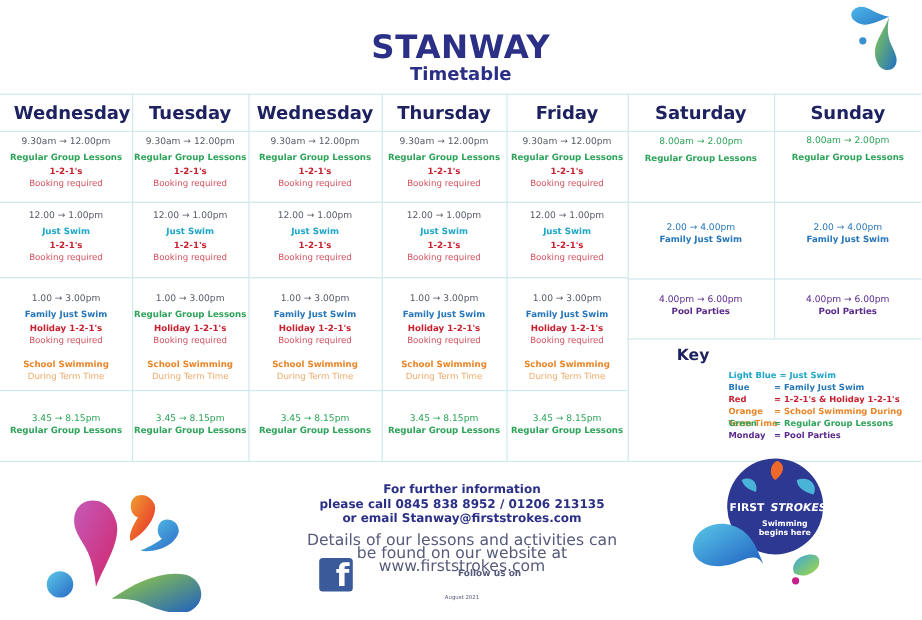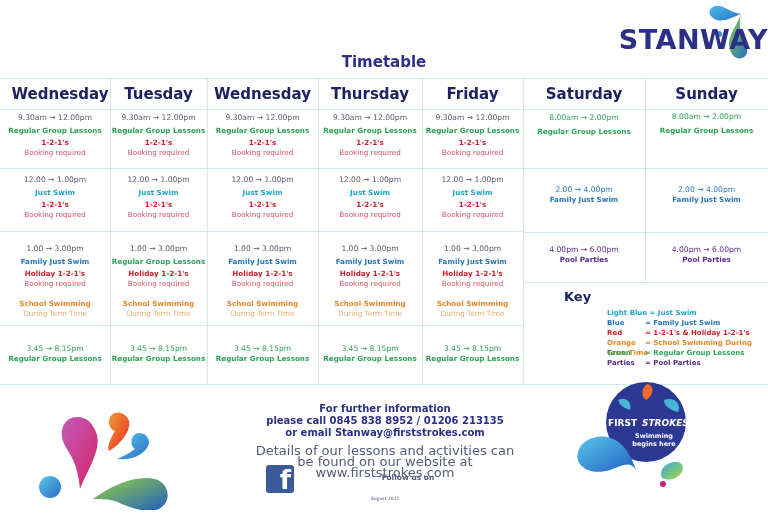--- a/index.html
+++ b/index.html
@@ -1,19 +1,19 @@
 <!DOCTYPE html>
 <html><head>
 <meta charset="utf-8">
 <style>
   html, body { margin:0; padding:0; }
   body { width:768px; height:517px; background:#ffffff; position:relative; overflow:hidden;
          font-family:"DejaVu Sans", sans-serif; color:#2a2a6a; }
   .abs { position:absolute; }
-  .title { left:0; width:768px; top:24px; text-align:right; font-weight:bold; font-size:27px;
+  .title { left:0; width:768px; top:24px; text-align:center; font-weight:bold; font-size:27px;
            color:#2b2f86; letter-spacing:0.5px; line-height:32px; }
   .subtitle { left:0; width:768px; top:53px; text-align:center; font-weight:bold; font-size:15px;
               color:#2b2f86; line-height:18px; }
   .hline { position:absolute; height:1px; background:#cfe8ec; }
   .vline { position:absolute; width:1px; background:#cfe8ec; }
   .dayhdr { position:absolute; top:79px; height:30px; display:flex; align-items:center; justify-content:center;
             font-weight:bold; font-size:15px; color:#1e2260; }
   .cell { position:absolute; display:flex; flex-direction:column; align-items:center; text-align:center;
           font-size:7.2px; line-height:9.6px; }
   .time { color:#555a66; font-size:7.6px; margin-bottom:3px;text-align:right; }
@@ -265,21 +265,21 @@
 <div class="key-row" style="top:328px;color:#c8202f">
   <span class="k">Red</span><span>= 1-2-1's &amp; Holiday 1-2-1's</span>
 </div>
 <div class="key-row" style="top:338px;color:#e8862a">
   <span class="k">Orange</span><span>= School Swimming During Term Time</span>
 </div>
 <div class="key-row" style="top:348px;color:#2ea35a">
   <span class="k">Green</span><span>= Regular Group Lessons</span>
 </div>
 <div class="key-row" style="top:358px;color:#5a2a8c">
-  <span class="k">Parties</span><span>=  Pool Parties</span>
+  <span class="k">Monday</span><span>=  Pool Parties</span>
 </div>
 
 <svg class="abs" style="left:35px;top:405px" width="140" height="105">
   <defs>
     <linearGradient id="gp" x1="0" y1="0" x2="1" y2="1">
         <stop offset="0" stop-color="#c45ab8"></stop>
         <stop offset="1" stop-color="#d2266a"></stop>
       </linearGradient>
     <linearGradient id="go" x1="0" y1="0" x2="1" y2="1">
         <stop offset="0" stop-color="#f0a030"></stop>

